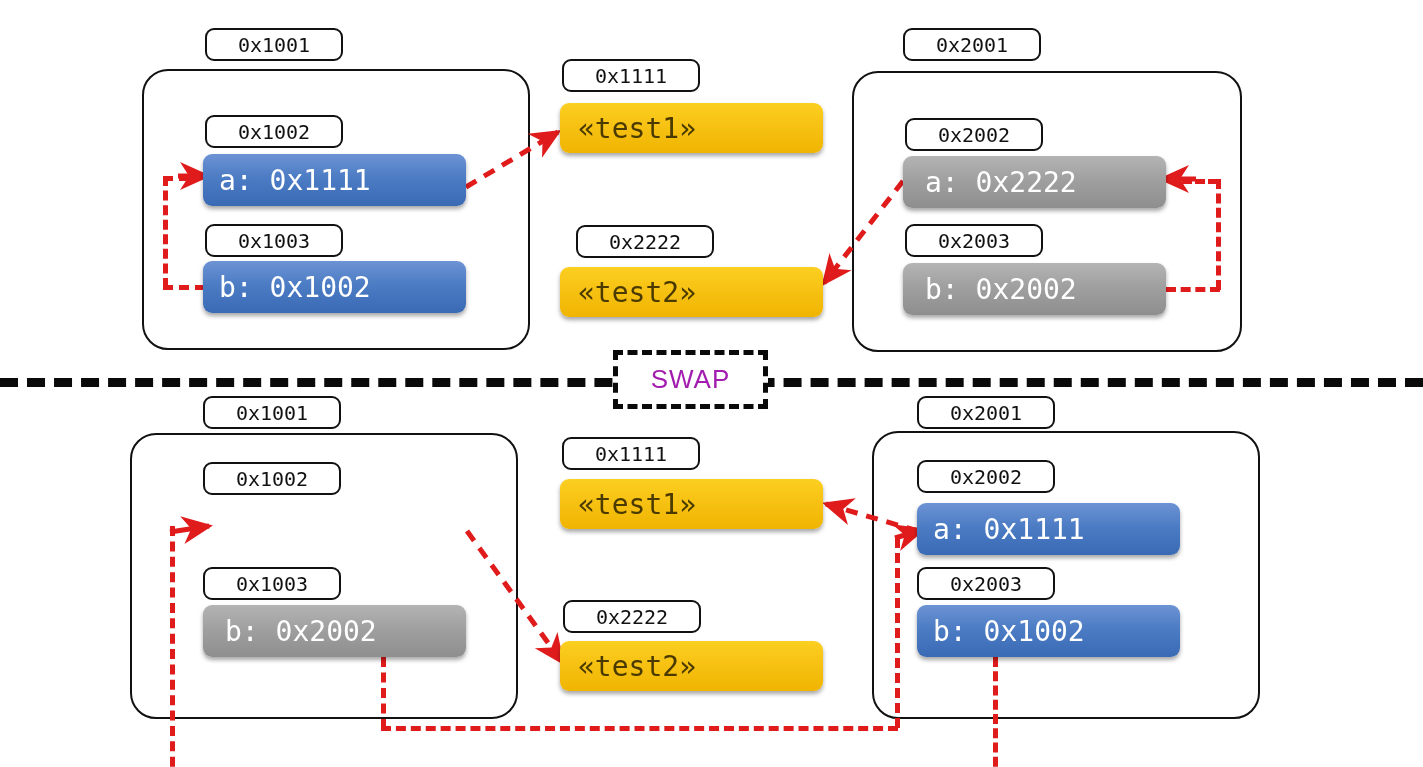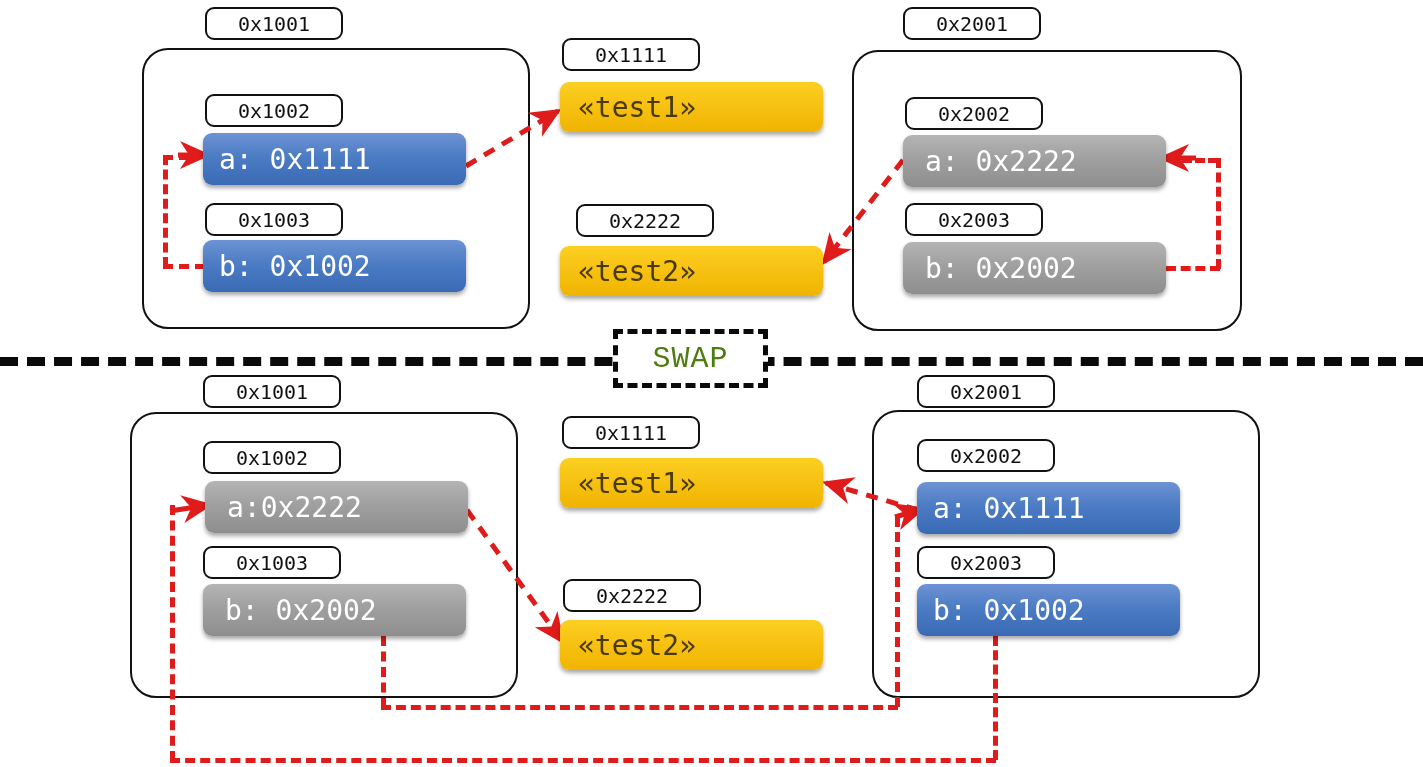--- a/index.html
+++ b/index.html
@@ -1,17 +1,17 @@
 <!DOCTYPE html>
 <html><head>
 <meta charset="utf-8">
 <style>
   html,body{margin:0;padding:0;background:#ffffff;}
   body{width:1423px;height:767px;font-family:"DejaVu Sans Mono",monospace;overflow:hidden;}
-  #stage{position:relative;width:1423px;height:610px;}
+  #stage{position:relative;width:1423px;height:610px;margin-top:21px;}
 
   
   .addr{
     position:absolute;
     background:#ffffff;
     border:2.5px solid #111111;
     border-radius:9px;
     font-family:"DejaVu Sans Mono",monospace;
     font-size:20px;
     color:#111111;
@@ -68,23 +68,23 @@
     left:0;width:1423px;
     height:0;
     border-top:9px dashed #0a0a0a;
     z-index:3;
   }
   .swapbox{
     position:absolute;
     border:5px dashed #0a0a0a;
     background:#ffffff;
     display:flex;align-items:center;justify-content:center;
-    font-family:Liberation Mono, monospace;
-    font-size:30px;
-    color:#4d7c0f;
+    font-family:Liberation Sans, sans-serif;
+    font-size:26px;
+    color:#a21caf;
     letter-spacing:1px;
     z-index:7;
     box-sizing:border-box;
   }
 
   
   .seg{position:absolute;z-index:4;}
   .seg.h{border-top:5px dashed #e01b1b;}
   .seg.v{border-left:5px dashed #e01b1b;}
 
@@ -130,21 +130,20 @@
 
   <div class="divider" style="top:357px;"></div>
   <div class="swapbox" style="left:613px;top:329px;width:155px;height:59px;">
     <span>SWAP</span>
   </div>
 
   <div class="frame" style="left:130px;top:412px;width:388px;height:286px;"></div>
   <div class="addr" style="left:203px;top:375px;width:138px;height:33px;">0x1001</div>
 
   <div class="addr" style="left:203px;top:441px;width:138px;height:33px;">0x1002</div>
-  <div class="slot gray" style="left:205px;top:481px;width:263px;height:52px;">a:0x2222</div>
 
   <div class="addr" style="left:203px;top:546px;width:138px;height:33px;">0x1003</div>
   <div class="slot gray" style="left:203px;top:584px;width:263px;height:52px;">b: 0x2002</div>
 
   <div class="frame" style="left:872px;top:410px;width:388px;height:288px;"></div>
   <div class="addr" style="left:917px;top:375px;width:138px;height:33px;">0x2001</div>
 
   <div class="addr" style="left:917px;top:439px;width:138px;height:33px;">0x2002</div>
   <div class="slot blue" style="left:917px;top:482px;width:263px;height:52px;">a: 0x1111</div>
 

